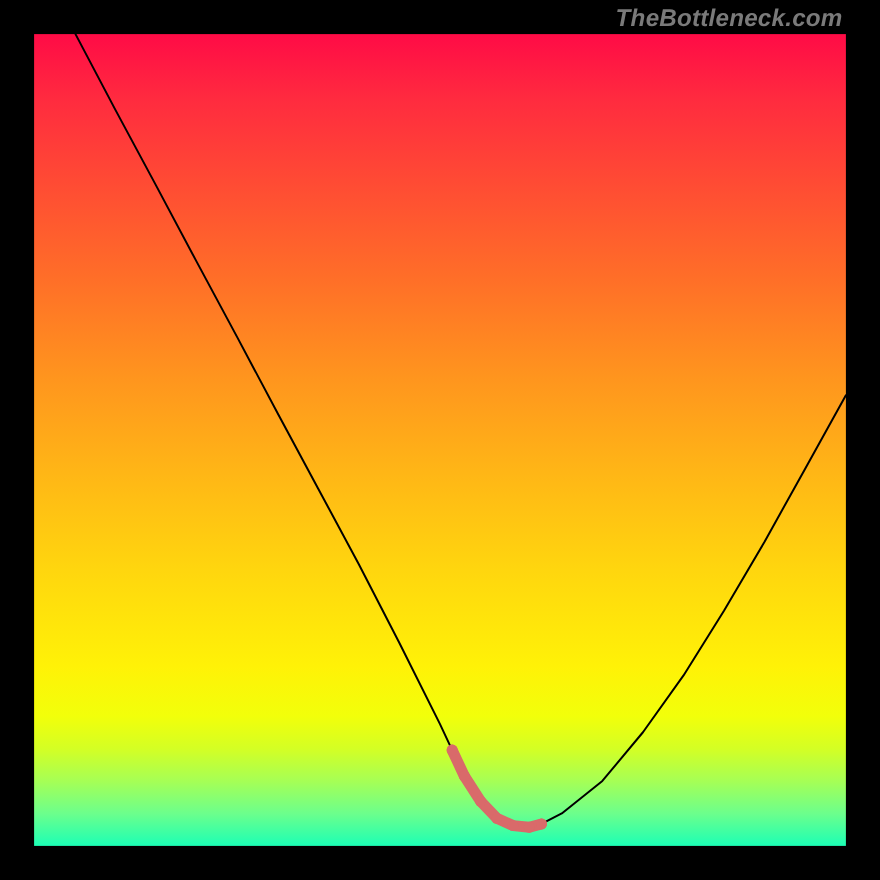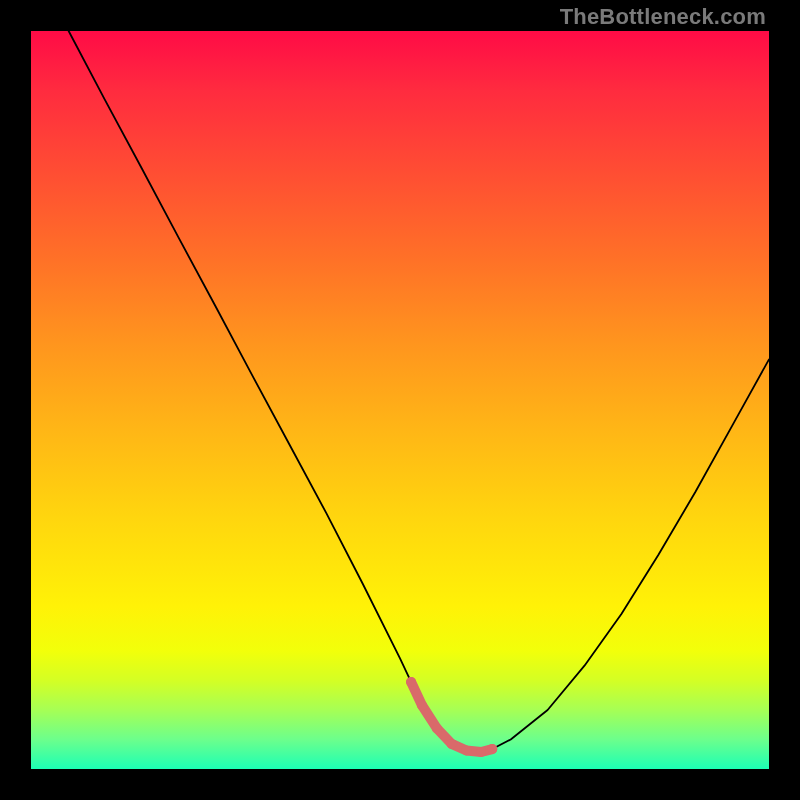--- a/index.html
+++ b/index.html
@@ -10,20 +10,21 @@
     background: #000;
     overflow: hidden;
   }
   .frame {
     position: absolute;
     left: 0;
     top: 0;
     width: 800px;
     height: 800px;
     background: #000;
+    font-style: italic;
   }
   .plot-area {
     position: absolute;
     left: 31px;
     top: 31px;
     width: 738px;
     height: 738px;
     background: linear-gradient(to bottom,
       #ff0b46 0%,
       #ff2b3f 8%,

